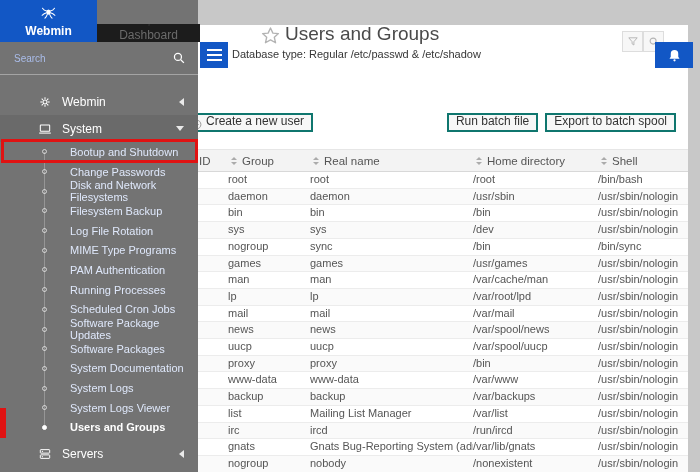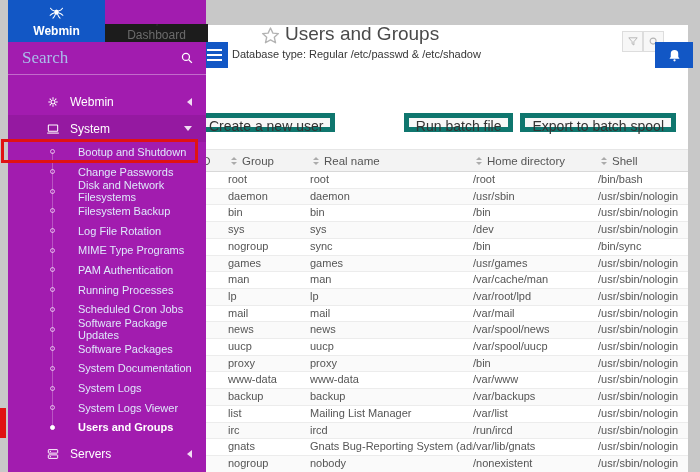--- a/index.html
+++ b/index.html
@@ -20,23 +20,23 @@
   .subtitle { position:absolute; left:232px; top:48px; font-size:11px; color:#363636; }
 
   .mini-btn { position:absolute; top:31px; width:21px; height:21px; background:#f7f7f7;
               border:1px solid #ddd; display:flex; align-items:center; justify-content:center; cursor:pointer; }
   .mini-filter { left:622px; }
   .mini-search { left:643px; }
   .bell-btn { position:absolute; left:655px; top:42px; width:38px; height:26px; background:#1257c5;
               display:flex; align-items:center; justify-content:center; cursor:pointer; z-index:6; }
 
   
-  .btn { height:19px; background:#f7f7f7; border:5px solid #0f766e; font-size:14px; color:#333;
+  .btn { height:19px; background:#f7f7f7; border:2px solid #0f766e; font-size:12px; color:#333;
          line-height:17px; padding:0 7px; white-space:nowrap; cursor:pointer;
-         font-family:"Liberation Sans", sans-serif; display:inline-flex; align-items:flex-start; }
+         font-family:"Liberation Sans", sans-serif; display:inline-flex; align-items:flex-end; }
   .btn-create { position:absolute; left:185px; top:113px; padding-left:4px; }
   .btn-create .plus-ic { width:11px; height:11px; margin-right:4px; }
   .batch-group { position:absolute; right:24px; top:113px; display:flex; gap:7px; }
 
   
   .table-wrap { position:absolute; left:185px; top:149px; width:503px; height:335px; overflow:hidden; }
   table { width:503px; border-collapse:collapse; table-layout:fixed; }
   col.c0{width:43px;} col.c1{width:82px;} col.c2{width:163px;} col.c3{width:125px;} col.c4{width:90px;}
   thead th { background:#f3f3f3; border-top:1px solid #e6e6e6; border-bottom:1px solid #d8d8d8;
              height:22px; font-size:11.5px; font-weight:400; color:#555; text-align:left; padding:0; }
@@ -44,32 +44,32 @@
   .sort-icon { display:inline-flex; flex-direction:column; gap:2px; margin-right:4px; width:8px; align-items:center; }
   .sort-icon b { display:block; width:0; height:0; border-left:3px solid transparent; border-right:3px solid transparent; }
   .sort-icon b.up { border-bottom:3px solid #ababab; }
   .sort-icon b.dn { border-top:3px solid #ababab; }
   tbody td { height:15.7px; line-height:15.7px; font-size:11px; color:#555; padding:0;
              border-bottom:1px solid #ececec; overflow:hidden; white-space:nowrap; }
   tbody tr { background:#fff; }
   tbody tr:nth-child(even) { background:#fafafa; }
 
   
-  .sidebar { position:absolute; left:8px; top:0; width:198px; height:472px; background:#a21caf; z-index:20; }
+  .sidebar { position:absolute; left:0; top:0; width:198px; height:472px; background:#737373; z-index:20; }
   .tabs { position:absolute; left:0; top:0; width:200px; height:42px; display:flex; }
   .tab { display:flex; flex-direction:column; align-items:center; justify-content:center; gap:2px; cursor:pointer; }
   .tab-webmin { width:97px; background:#1257c5; }
   .tab-webmin .tab-label { color:#fff; font-weight:bold; font-size:12px; }
   .tab-dash { flex:1; background:#1c1c1c;margin-top:24px; }
   .tab-dash .tab-label { color:#6b6b6b; font-size:12px; }
 
   .search-row { position:absolute; left:0; top:42px; width:198px; height:33px;
                 border-bottom:1px solid rgba(255,255,255,0.35); }
   .search-row input { position:absolute; left:14px; top:6px; width:145px; height:20px; background:transparent;
-                      border:none; outline:none; color:#fff; font-size:17px; font-family:Liberation Serif, serif; }
+                      border:none; outline:none; color:#fff; font-size:10px; font-family:Liberation Sans, sans-serif; }
   .search-row input::placeholder { color:#aabdea; }
   .search-ic { position:absolute; right:12px; top:9px; }
 
   .menu { position:absolute; left:0; top:88px; width:198px; }
   .cat { height:27px; display:flex; align-items:center; padding:0 14px 0 38px; cursor:pointer; color:#fff; font-size:12px; }
   .cat .cat-ic { width:14px; height:14px; margin-right:10px; flex:0 0 auto; }
   .cat.open { background:rgba(0,0,0,0.08); }
   .chev { margin-left:auto; width:0; height:0; }
   .chev-left { border-top:4px solid transparent; border-bottom:4px solid transparent; border-right:5px solid rgba(255,255,255,0.85); }
   .chev-down { border-left:4px solid transparent; border-right:4px solid transparent; border-top:5px solid rgba(255,255,255,0.85); }

